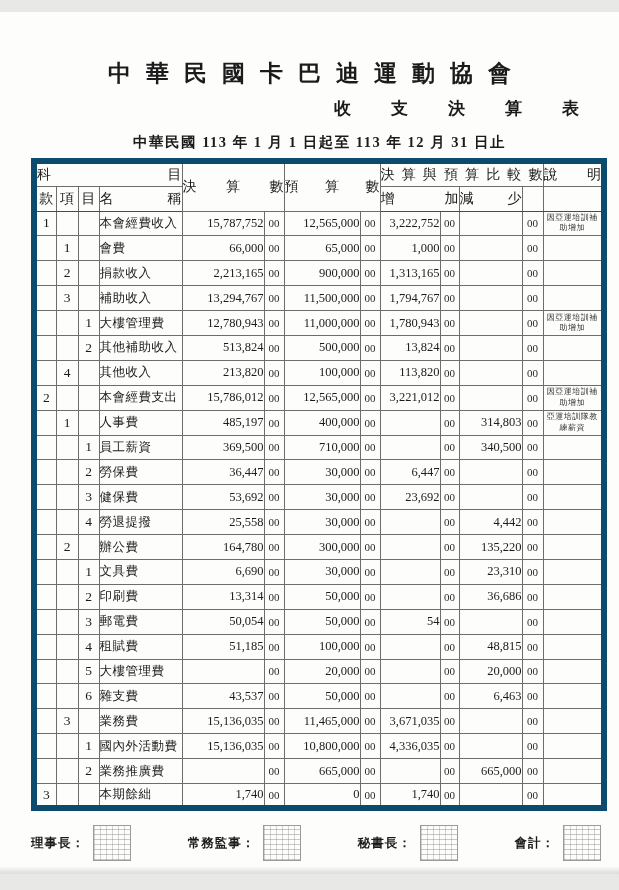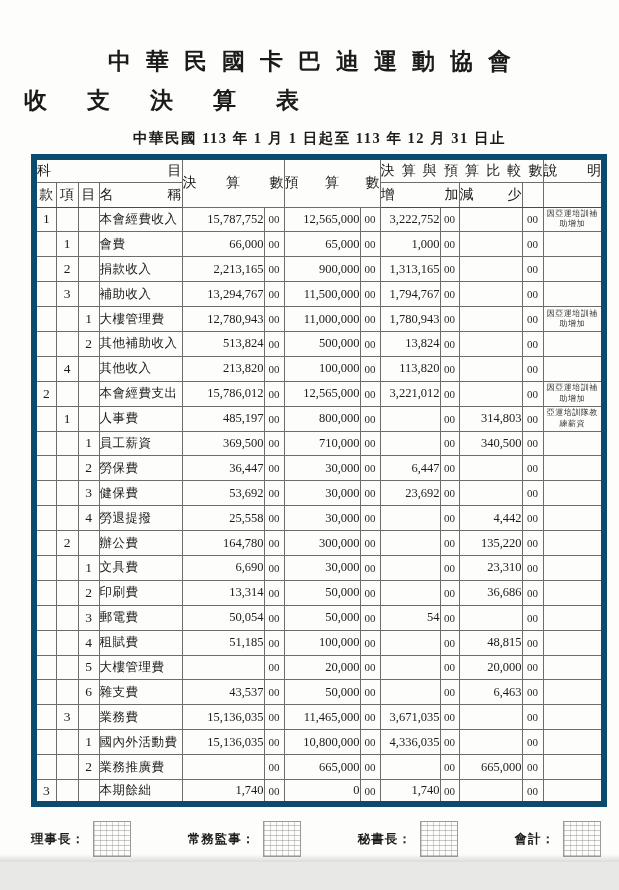--- a/index.html
+++ b/index.html
@@ -1,27 +1,27 @@
 <!DOCTYPE html>
 <html><head>
 <meta charset="utf-8">
 <style>
   html,body{margin:0;padding:0;}
   body{background:#e8e8e6;}
   .page{
     width:619px;height:862px;background:#fdfdfb;position:relative;
-    box-sizing:border-box;margin:0 auto;overflow:hidden;
+    box-sizing:border-box;margin:12px auto;overflow:hidden;
     font-family:"Liberation Serif","DejaVu Serif",serif;color:#1b1b1b;
   }
   .org-title{
     margin:46px 0 0 0;text-align:center;font-size:23px;font-weight:bold;
     letter-spacing:15px;padding-left:15px;white-space:nowrap;
   }
   .report-title{
-    margin:8px 0 0 0;text-align:left;font-size:23px;font-weight:bold;
+    margin:8px 0 0 0;text-align:right;font-size:17px;font-weight:bold;
     letter-spacing:40px;padding-left:24px;white-space:nowrap;
   }
   .period{
     margin:13px 0 6px 0;text-align:center;font-size:14.5px;letter-spacing:1.5px;
     font-weight:bold;
     padding-left:20px;
   }
   table.budget{
     border-collapse:collapse;table-layout:fixed;width:570px;
     margin:0 0 0 31px;border:6px solid #0c4a6e;
@@ -231,21 +231,21 @@
           <td class="cents">00</td>
           <td class="note">因亞運培訓補助增加</td>
         </tr>
         <tr>
           <td class="idx"></td>
           <td class="idx">1</td>
           <td class="idx"></td>
           <td class="name">人事費</td>
           <td class="amt">485,197</td>
           <td class="cents">00</td>
-          <td class="amt">800,000</td>
+          <td class="amt">400,000</td>
           <td class="cents">00</td>
           <td class="amt"></td>
           <td class="cents">00</td>
           <td class="amt">314,803</td>
           <td class="cents">00</td>
           <td class="note">亞運培訓隊教練薪資</td>
         </tr>
         <tr>
           <td class="idx"></td>
           <td class="idx"></td>

